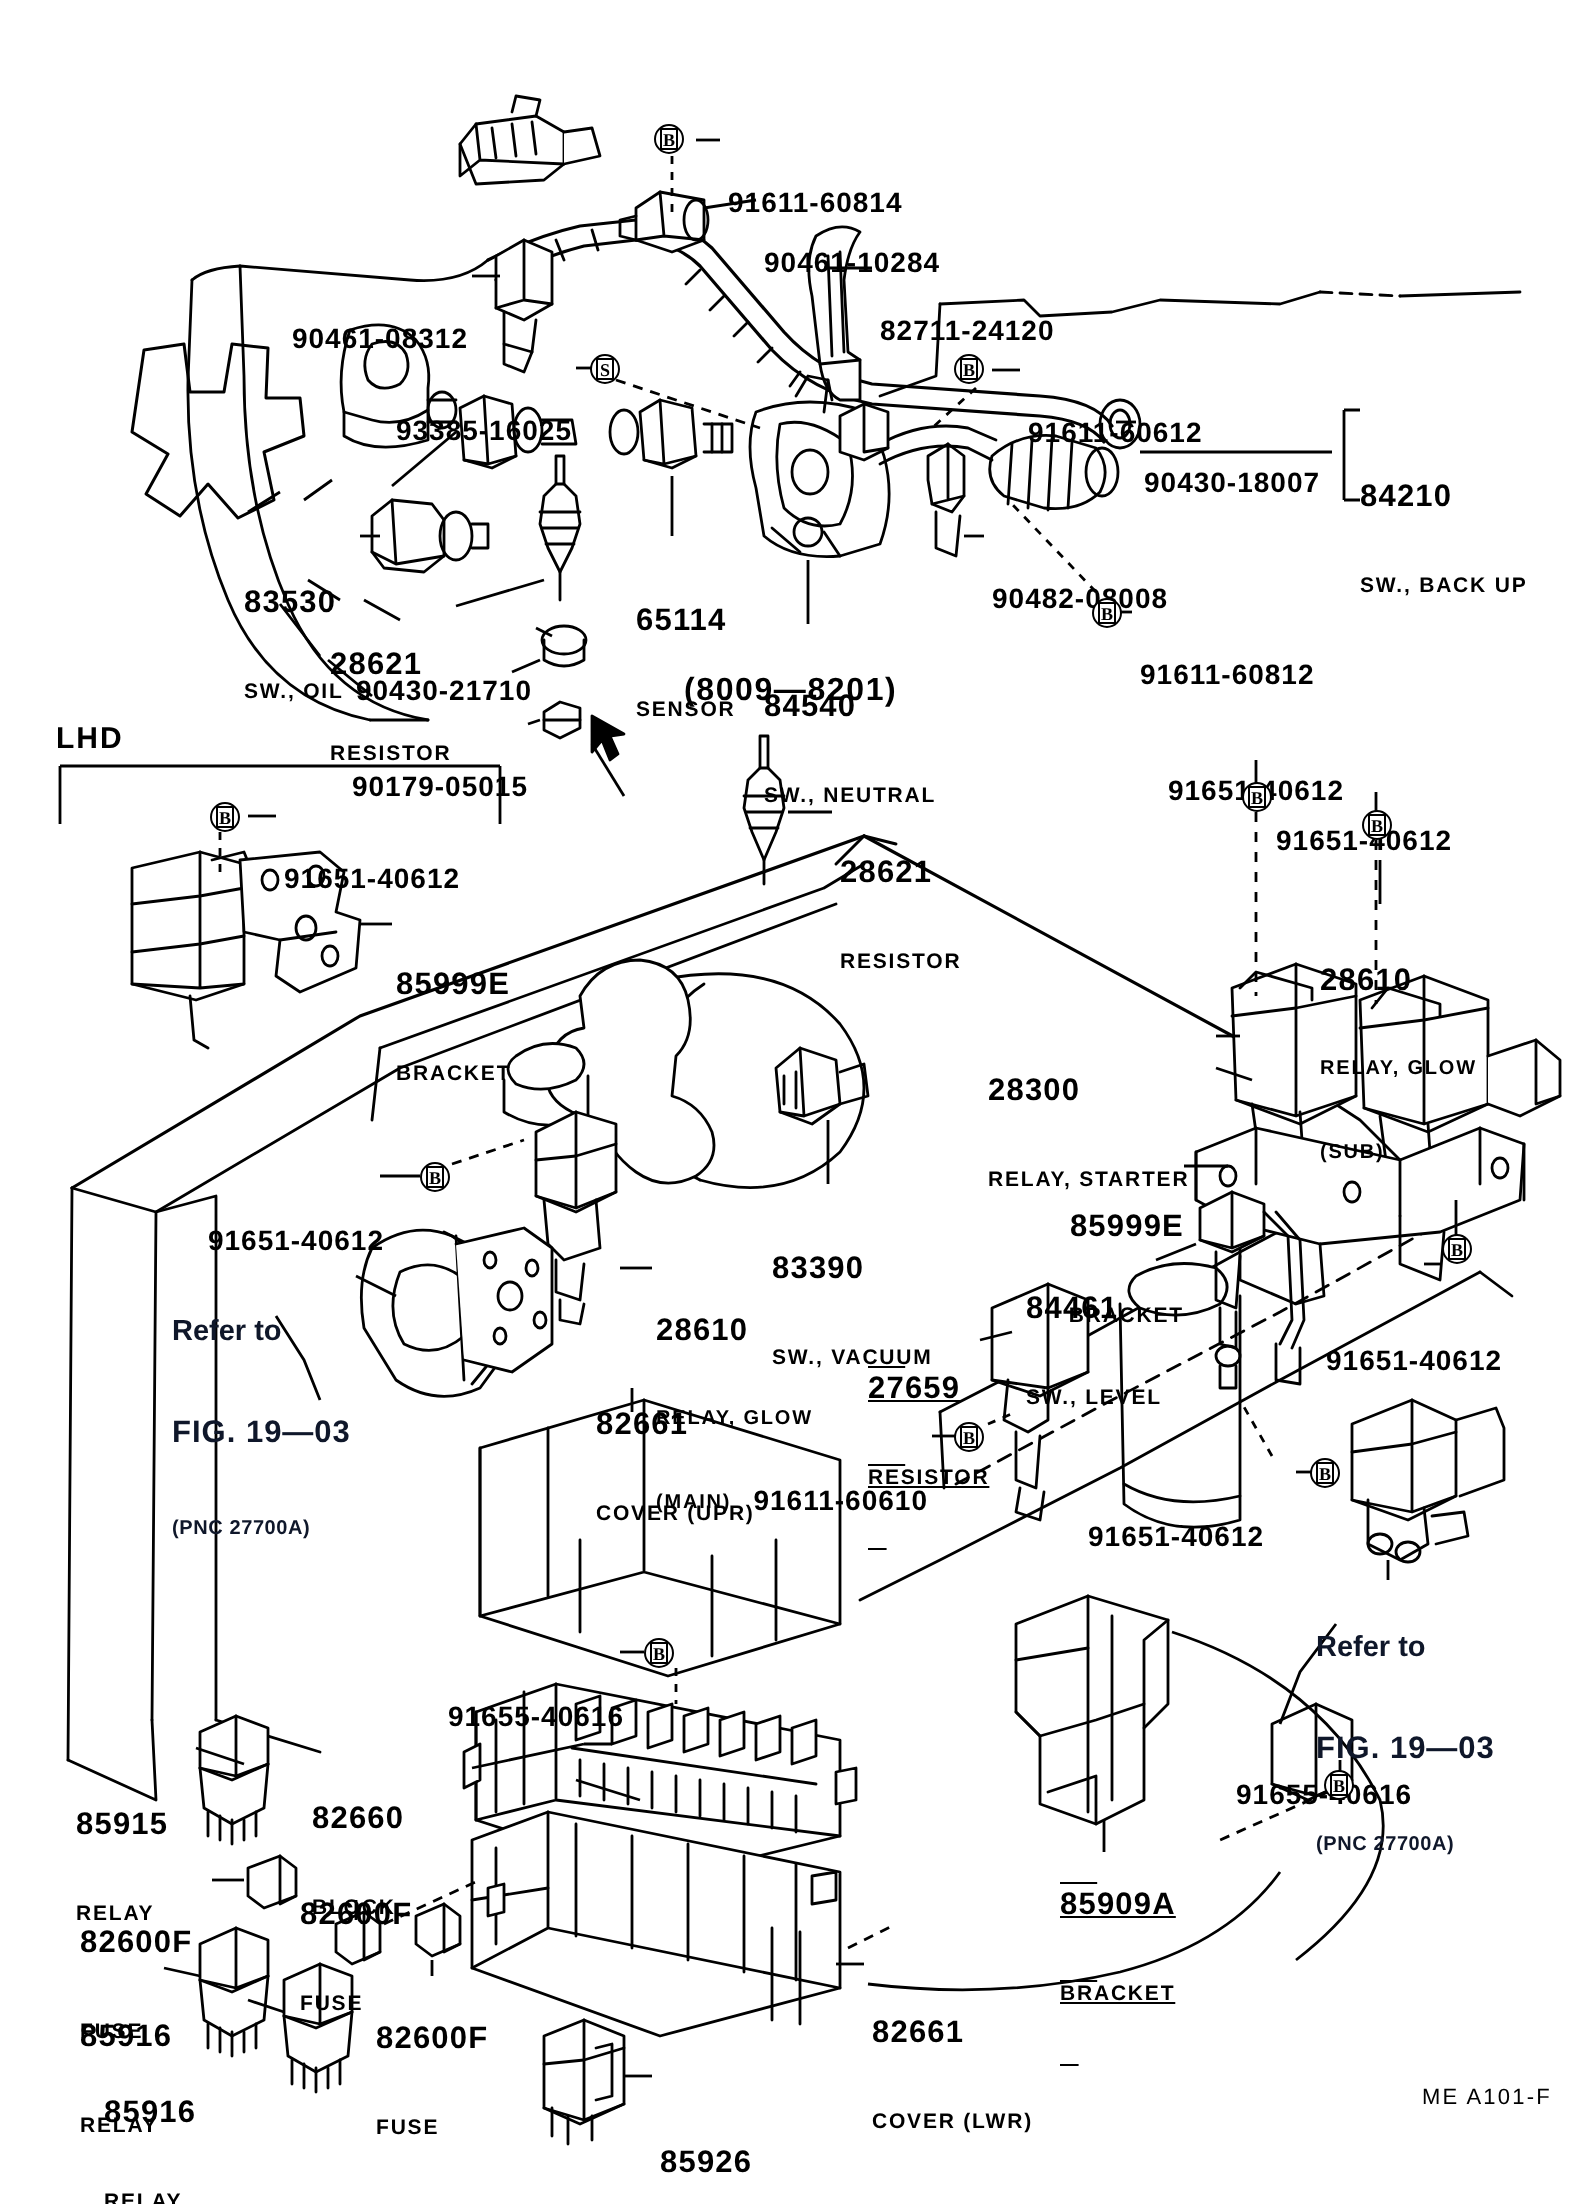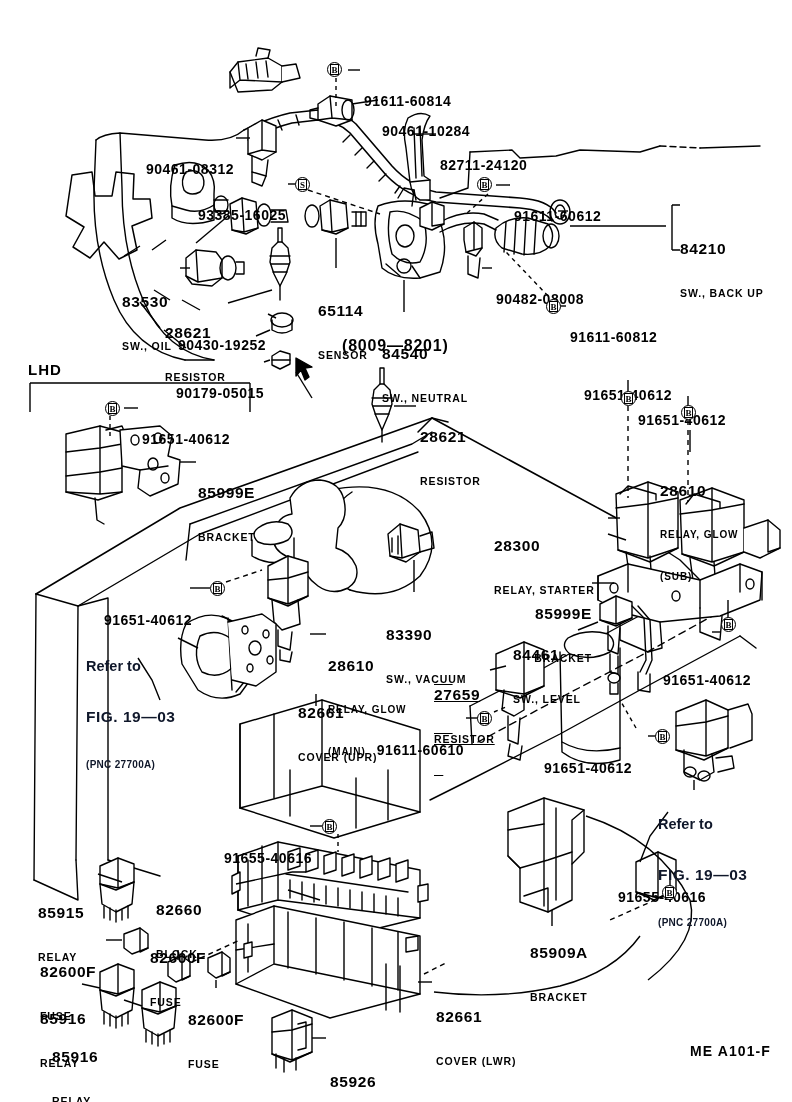--- a/index.html
+++ b/index.html
@@ -86,23 +86,24 @@
     box-sizing: border-box;
   }
   .grpname {
     position: absolute;
     font-size: 15px;
     font-weight: 700;
     letter-spacing: 1px;
   }
   .footer {
     position: absolute;
-    font-size: 14px;
-    font-weight: 700;
+    font-size: 11px;
+    font-weight: 400;
     letter-spacing: 1.1px;
+    margin-left: 21px;
   }
   .daterange {
     position: absolute;
     font-size: 16px;
     font-weight: 700;
     letter-spacing: 0.8px;
   }
 </style>
 </head>
 <body>
@@ -590,20 +591,23 @@
       <span>S</span>
     </div>
 
   <div class="lbl bolt" style="left:514px; top:176px;">
     <span class="pn">91611-60612</span>
   </div>
   <div class="marker" style="left:477px; top:177px;">
       <span>B</span>
     </div>
 
+  <div class="lbl bolt" style="left:572px; top:201px;">
+    <span class="pn">90430-18007</span>
+  </div>
 
   <div class="lbl" style="left:680px; top:208px;">
     <span class="pn">84210</span>
     <span class="dsc">SW., BACK UP</span>
   </div>
 
 
   <div class="lbl" style="left:122px; top:261px;">
     <span class="pn">83530</span>
     <span class="dsc">SW., OIL</span>
@@ -629,21 +633,21 @@
   </div>
 
   <div class="lbl bolt" style="left:570px; top:297px;">
     <span class="pn">91611-60812</span>
   </div>
   <div class="marker" style="left:546px; top:299px;">
       <span>B</span>
     </div>
 
   <div class="lbl bolt ta-r" style="left:110px; top:305px; width:156px;">
-    <span class="pn">90430-19252</span>
+    <span class="pn">90430-21710</span>
   </div>
 
 
   <div class="lbl bolt ta-r" style="left:108px; top:353px; width:156px;">
     <span class="pn">90179-05015</span>
   </div>
 
   <div class="daterange" style="left:342px; top:337px;">(8009—8201)</div>
 
   <div class="grpname" style="left:28px; top:361px;">LHD</div>
@@ -813,20 +817,20 @@
   <div class="lbl" style="left:330px; top:1041px;">
     <span class="pn">85926</span>
     
   </div>
 
   <div class="lbl" style="left:436px; top:976px;">
     <span class="pn">82661</span>
     <span class="dsc">COVER (LWR)</span>
   </div>
 
-  <div class="lbl" style="left:530px; top:912px;">
+  <div class="lbl" style="left:530px; top:912px;text-decoration:underline;">
     <span class="pn">85909A</span>
     <span class="dsc">BRACKET</span>
   </div>
 
   <div class="footer" style="left:690px; top:1043px;">ME A101-F</div>
 
 </div>
 
 </body></html>

